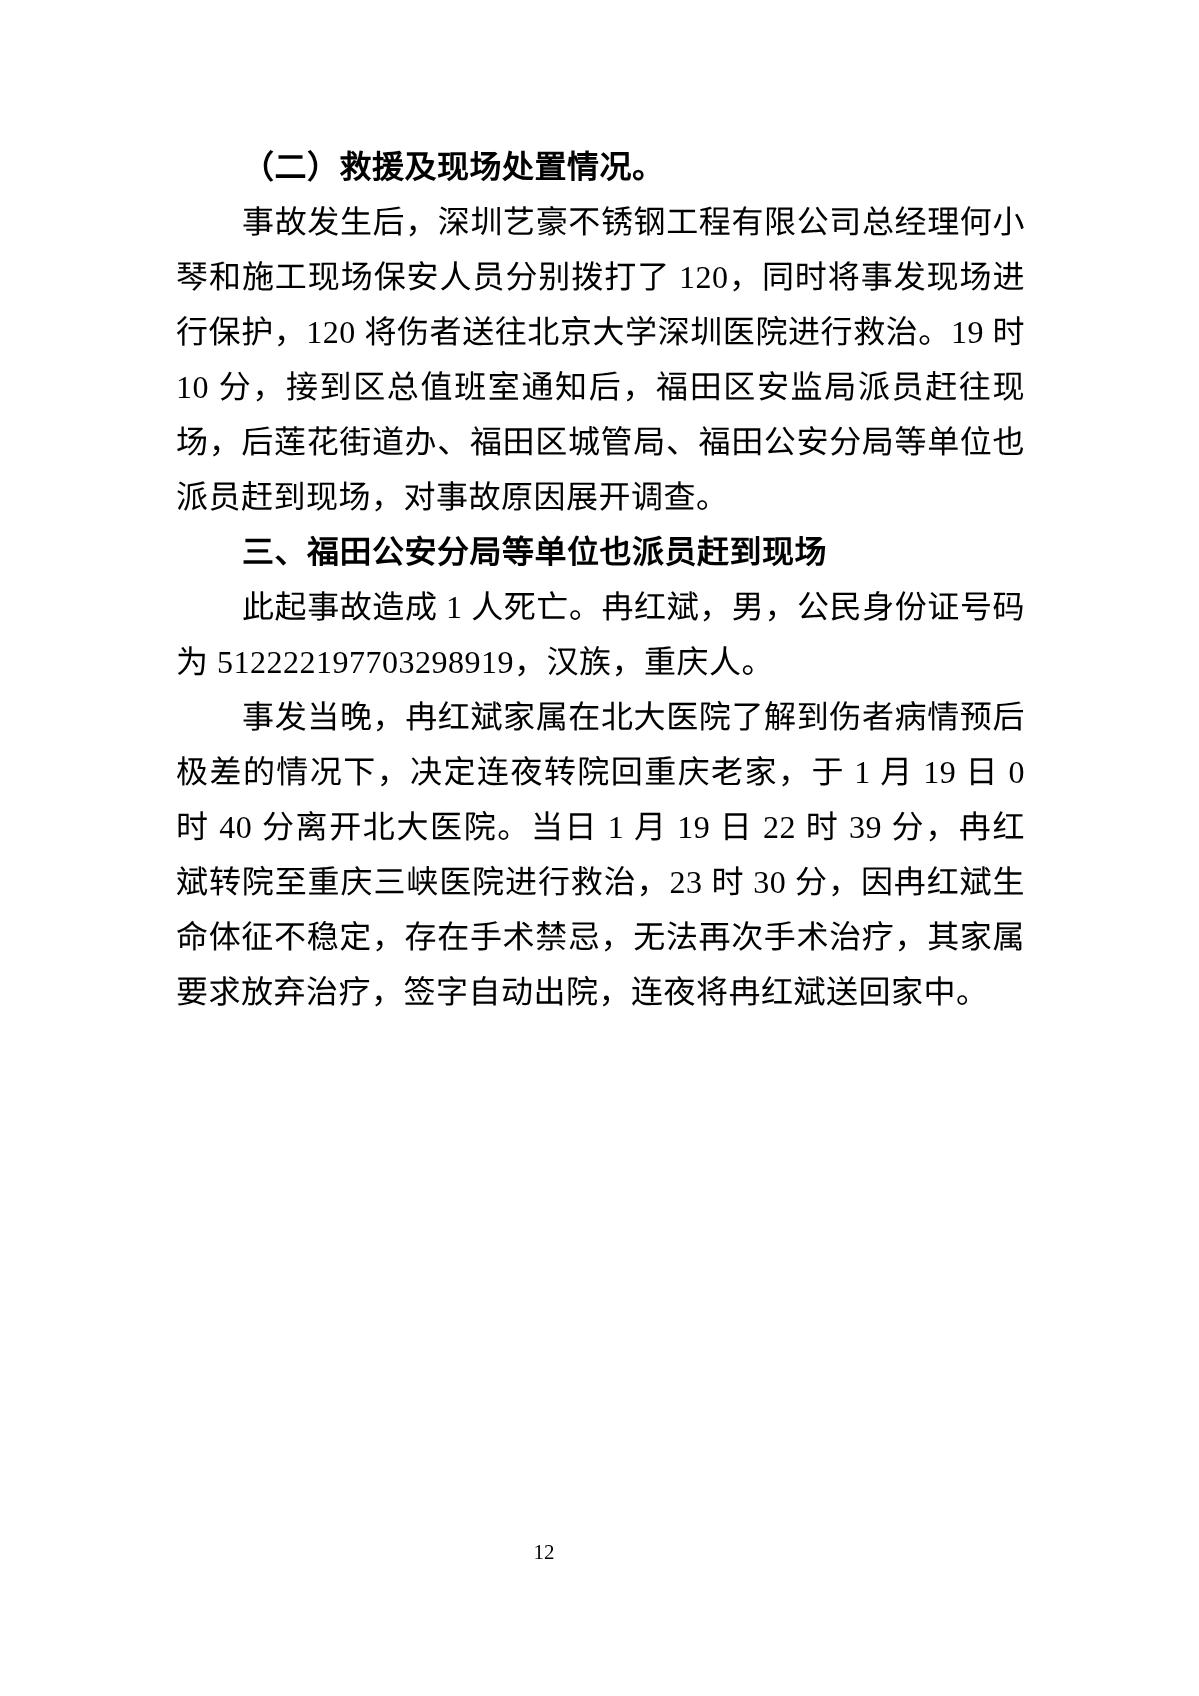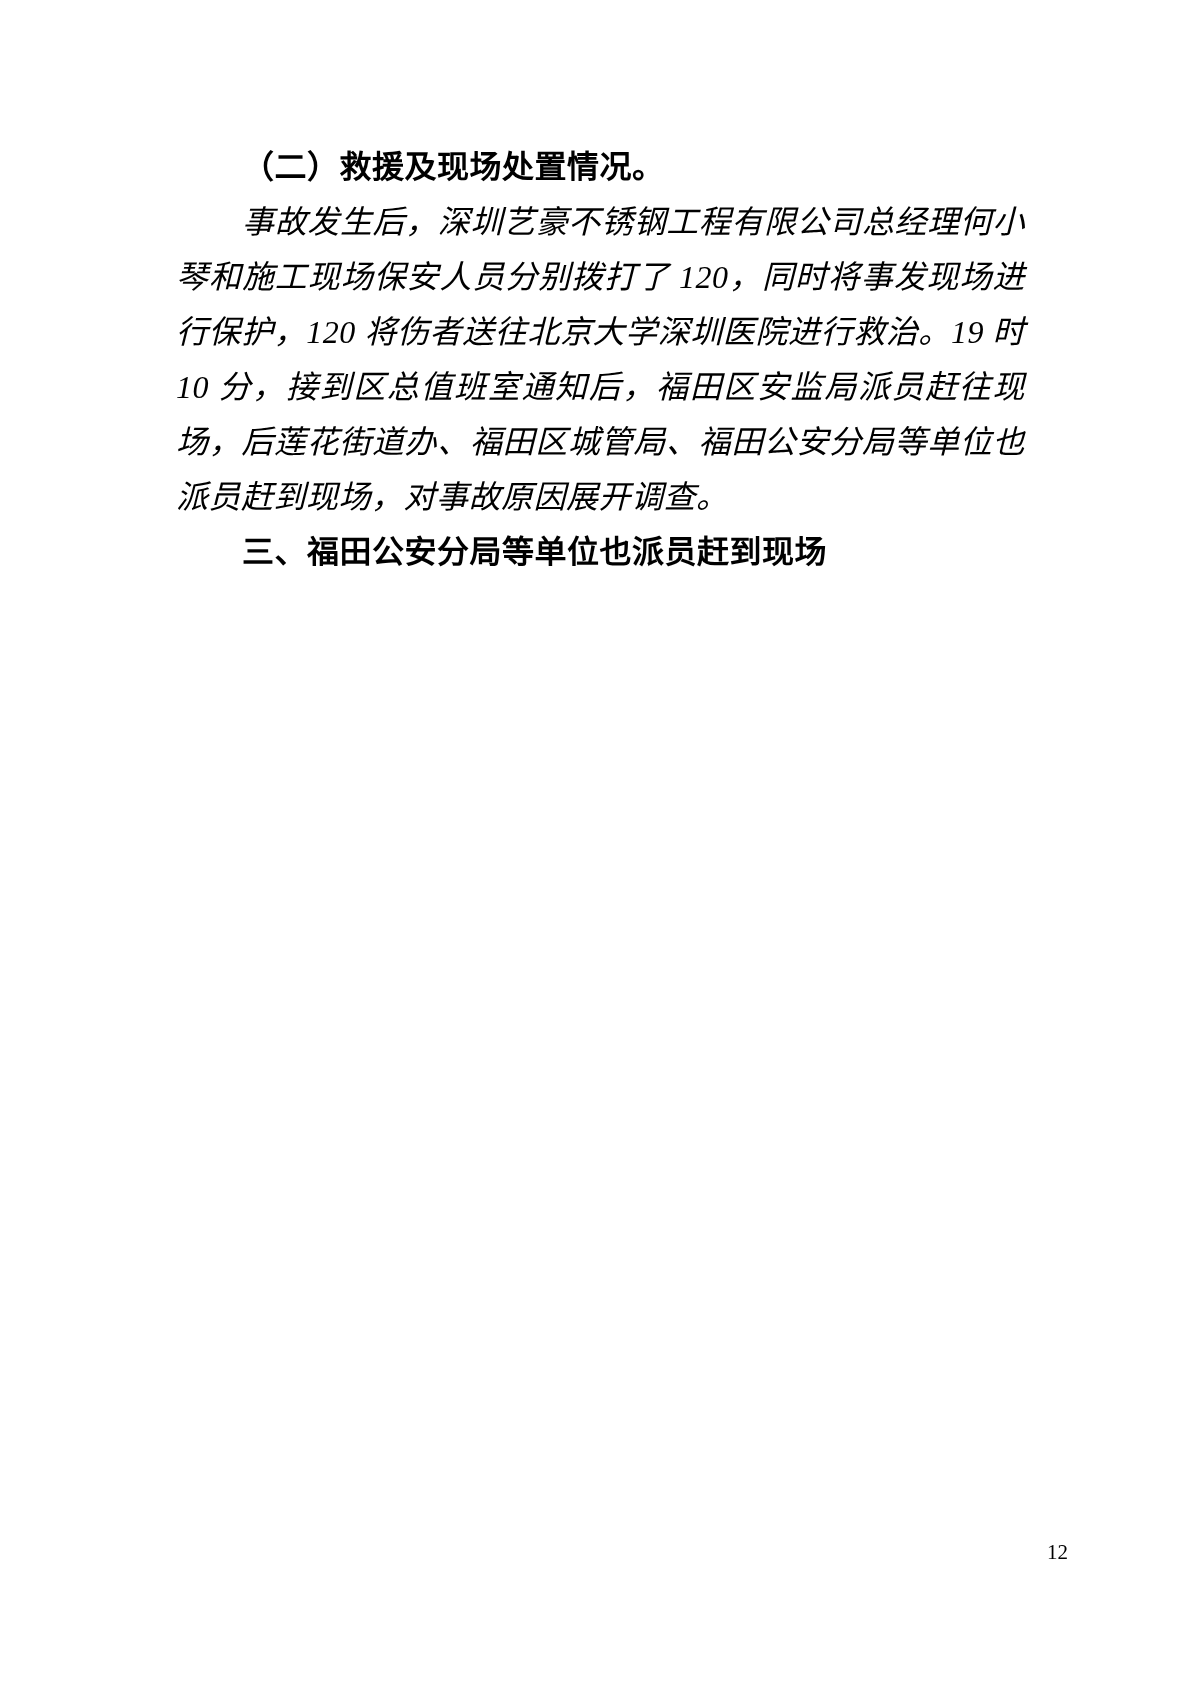--- a/index.html
+++ b/index.html
@@ -28,49 +28,50 @@
     width: 849px;
   }
   .para {
     font-size: 32px;
     line-height: 55px;
     text-align: justify;
     text-justify: inter-ideograph;
     text-indent: 66px;
     letter-spacing: 0.5px;
     font-family: "Liberation Serif", "DejaVu Serif", serif;
-    font-style: italic;
   }
   .heading {
     font-size: 32px;
     line-height: 55px;
     font-weight: 700;
     text-indent: 66px;
     letter-spacing: 0.5px;
     font-family: "Liberation Sans", "DejaVu Sans", sans-serif;
   }
   .footer {
     position: absolute;
-    left: 4px;
+    left: 12px;
     top: 1540px;
     width: 1064px;
-    text-align: right;
+    text-align: center;
   }
   .page-num {
     font-size: 21px;
     font-family: "Liberation Serif", "DejaVu Serif", serif;
     color: #000000;
   }
 </style>
 </head>
 <body>
 
 <div class="page">
   <div class="content">
     <h3 class="heading">（二）救援及现场处置情况。</h3>
     <p class="para">事故发生后，深圳艺豪不锈钢工程有限公司总经理何小琴和施工现场保安人员分别拨打了 120，同时将事发现场进行保护，120 将伤者送往北京大学深圳医院进行救治。19 时 10 分，接到区总值班室通知后，福田区安监局派员赶往现场，后莲花街道办、福田区城管局、福田公安分局等单位也派员赶到现场，对事故原因展开调查。</p>
     <h2 class="heading">三、福田公安分局等单位也派员赶到现场</h2>
+    <p class="para">此起事故造成 1 人死亡。冉红斌，男，公民身份证号码为 512222197703298919，汉族，重庆人。</p>
+    <p class="para">事发当晚，冉红斌家属在北大医院了解到伤者病情预后极差的情况下，决定连夜转院回重庆老家，于 1 月 19 日 0 时 40 分离开北大医院。当日 1 月 19 日 22 时 39 分，冉红斌转院至重庆三峡医院进行救治，23 时 30 分，因冉红斌生命体征不稳定，存在手术禁忌，无法再次手术治疗，其家属要求放弃治疗，签字自动出院，连夜将冉红斌送回家中。</p>
   </div>
 
   <div class="footer">
     <span class="page-num">12</span>
   </div>
 </div>
 
 </body></html>

